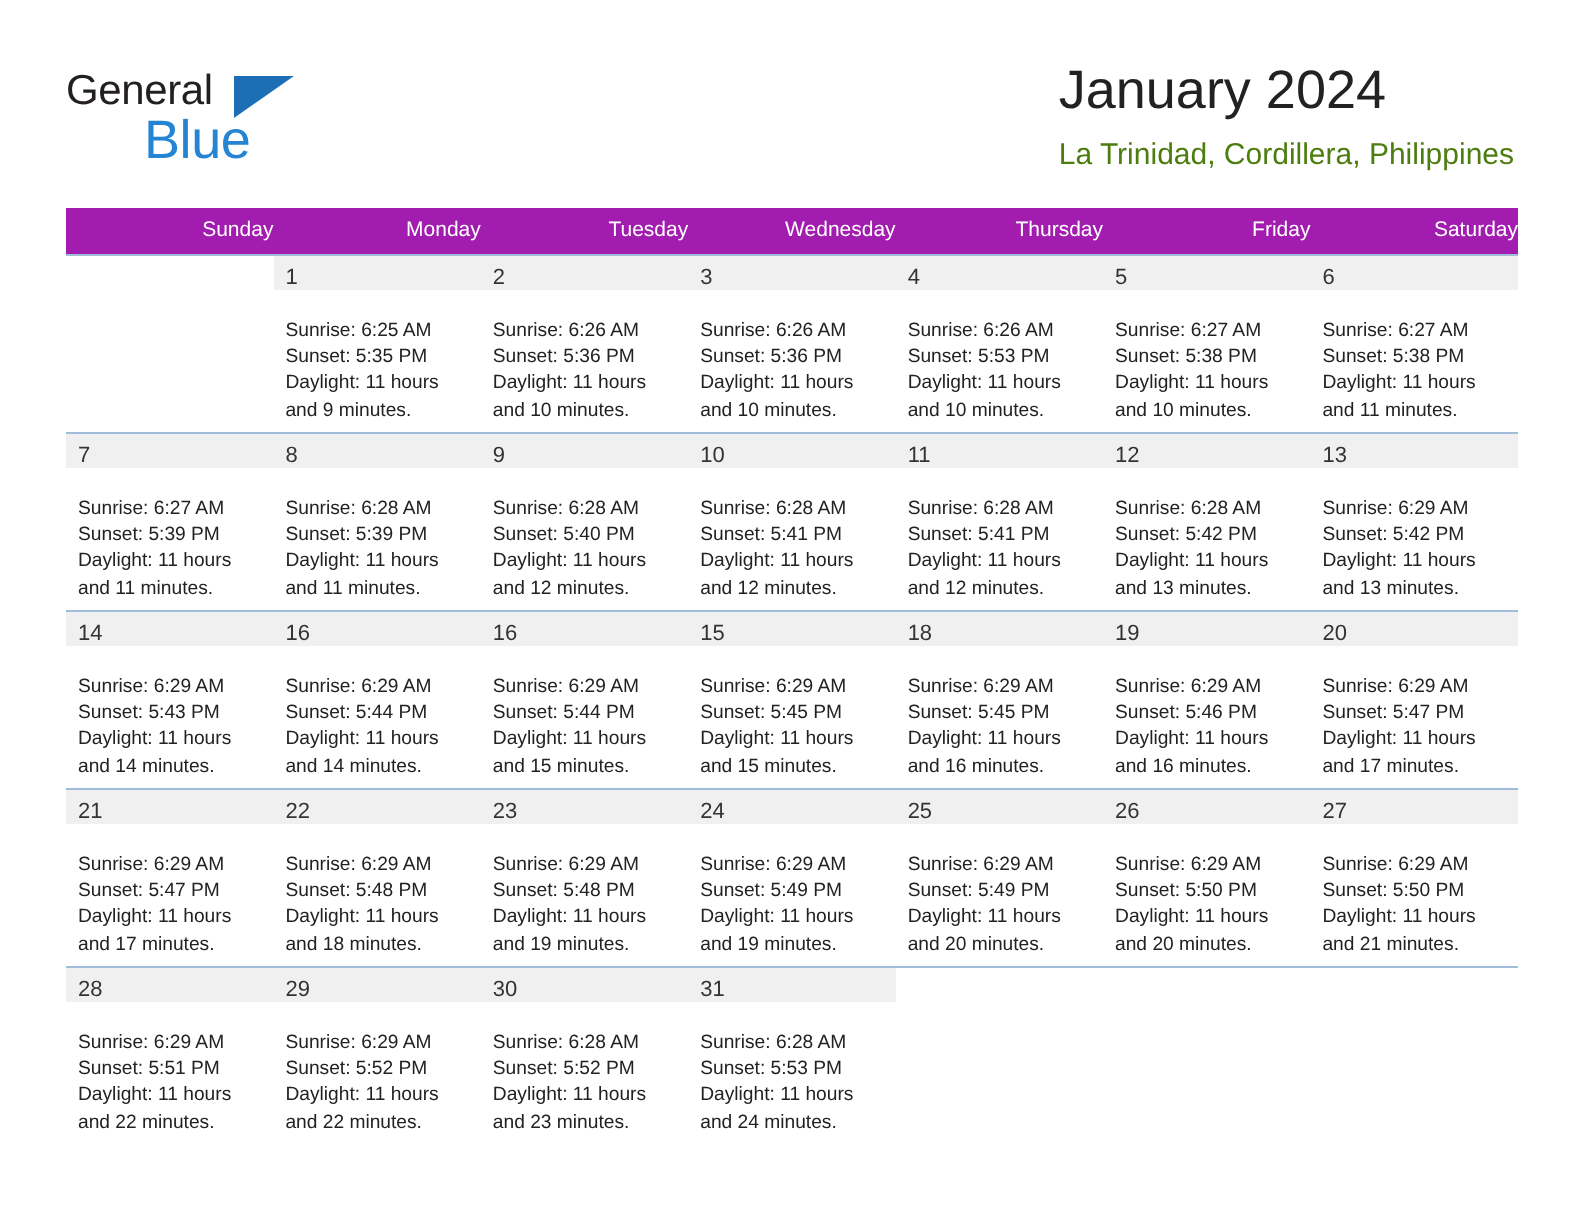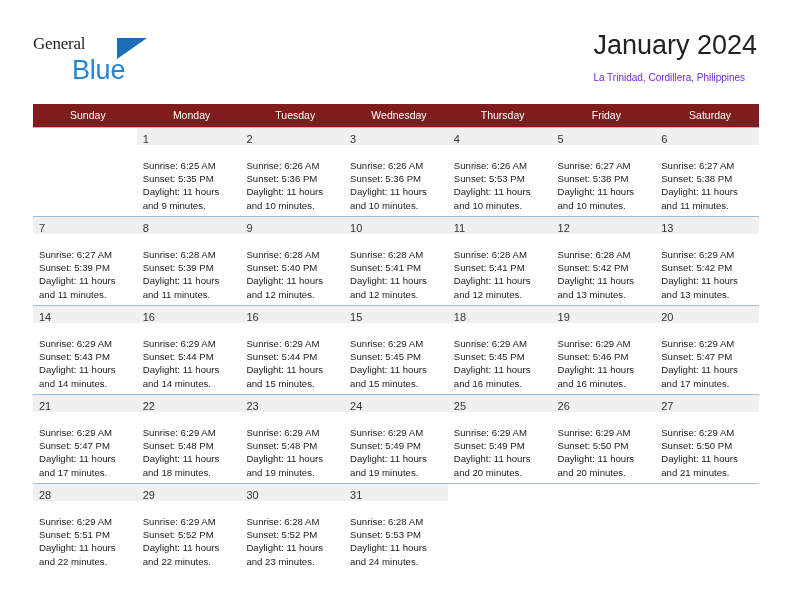--- a/index.html
+++ b/index.html
@@ -33,24 +33,24 @@
     position: absolute;
     left: 0;
     top: 6px;
     width: 140px;
     height: 56px;
   }
   .logo-general {
     position: absolute;
     left: 0;
     top: 0;
-    font-size: 17px;
+    font-size: 21px;
     letter-spacing: -0.2px;
     color: #231f20;
-    font-family: Liberation Serif, serif;
+    font-family: Liberation Sans, sans-serif;
   }
   .logo-triangle {
     position: absolute;
     left: 84px;
     top: 4px;
     width: 0;
     height: 0;
     border-left: 30px solid #1c6fb5;
     border-bottom: 21px solid transparent;
   }
@@ -72,42 +72,42 @@
   }
   .cal-title {
     font-size: 27px;
     line-height: 34px;
     color: #222222;
     font-weight: normal;
     margin: 0;
     white-space: nowrap;
   }
   .cal-subtitle {
-    font-size: 10px;
+    font-size: 15px;
     line-height: 20px;
-    color: #6d28d9;
+    color: #4d7c0f;
     margin: 6px 0 14px 0;
     white-space: nowrap;
   }
 
   
   .calendar {
     position: absolute;
     left: 33px;
     top: 104px;
     width: 726px;
     border-collapse: collapse;
     table-layout: fixed;
   }
   .calendar th {
-    background: #7f1d1d;
+    background: #a21caf;
     color: #ffffff;
     font-size: 10.5px;
     font-weight: normal;
-    text-align: center;
+    text-align: right;
     padding: 5px 0 6px 6px;
     border: none;
     height: 12px;
   }
   .calendar td {
     width: 103.7px;
     height: 88px;
     vertical-align: top;
     padding: 0;
     border: none;

